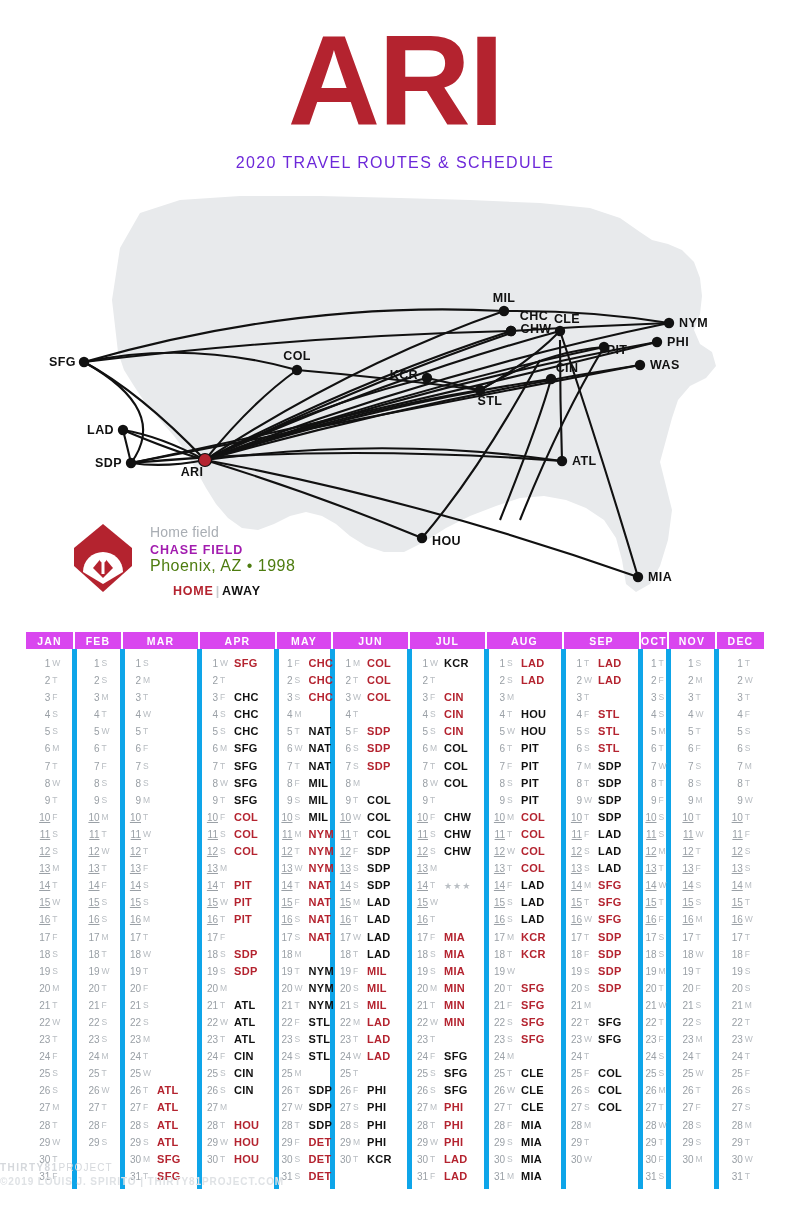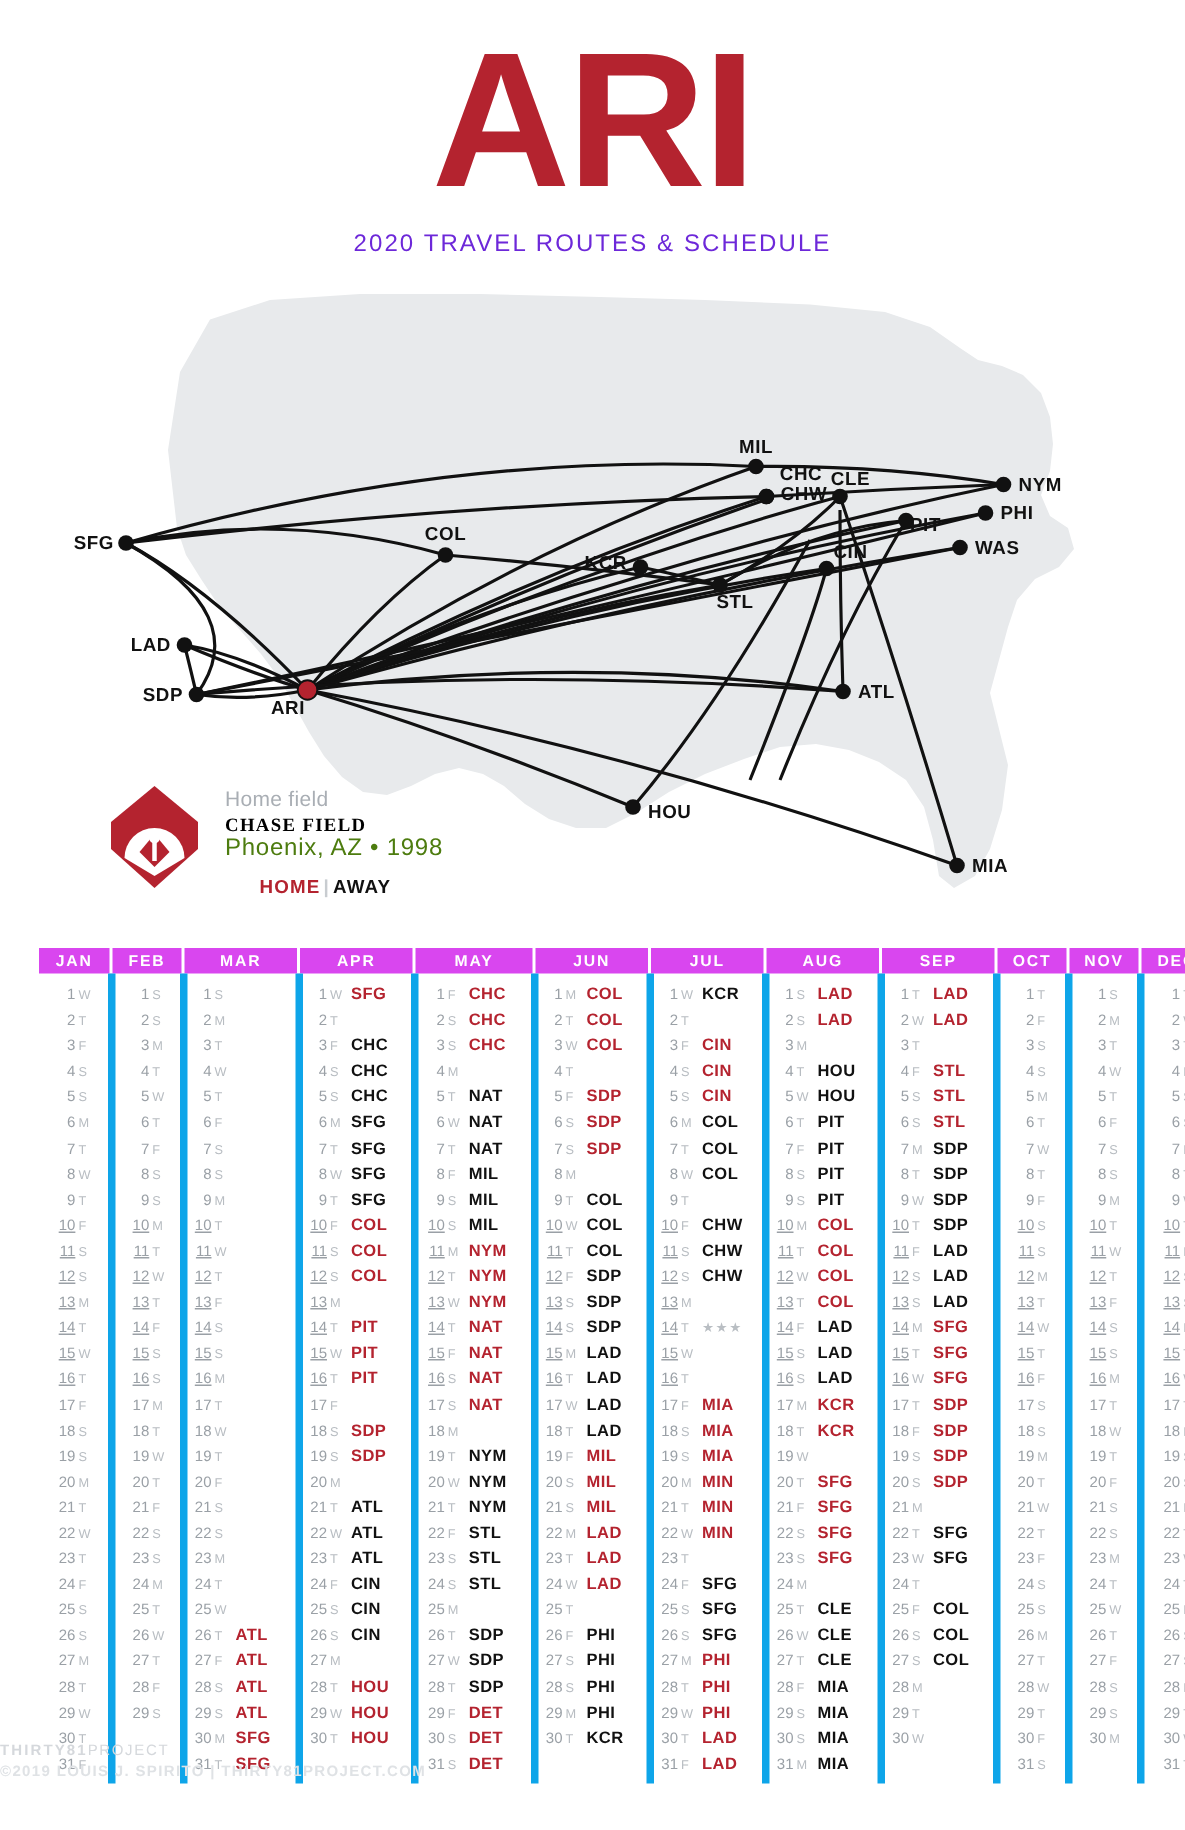--- a/index.html
+++ b/index.html
@@ -19,21 +19,21 @@
     margin-top:14px; font-size:16px; letter-spacing:1.4px; color:#6d28d9; font-weight:400;
   }
   
   #map-wrap { position:absolute; top:185px; left:0; width:790px; height:425px; }
   #map-svg { display:block; }
   
   #homefield { position:absolute; left:72px; top:518px; width:260px; height:95px; }
   #hf-badge { position:absolute; left:0; top:4px; width:62px; height:72px; }
   #hf-text { position:absolute; left:78px; top:6px; }
   .hf-label { font-size:14px; color:#a9aeb4; letter-spacing:.2px; margin-bottom:3px; }
-  .hf-name { font-size:12.5px; font-weight:bold; color:#000000; letter-spacing:.9px; line-height:15px;font-family:Liberation Serif, serif; }
+  .hf-name { font-size:12.5px; font-weight:bold; color:#a21caf; letter-spacing:.9px; line-height:15px; }
   .hf-city { font-size:16px; font-weight:normal; color:#4d7c0f; letter-spacing:.5px; line-height:15px; }
   #hf-legend { margin-top:11px; font-size:12.5px; font-weight:bold; letter-spacing:.8px;padding-left:23px; }
   #hf-legend .home { color:#b4232f; }
   #hf-legend .sep  { color:#c8ccd0; padding:0 2px; }
   #hf-legend .away { color:#111; }
   
   #cal { position:absolute; left:26px; top:632px; width:738px; }
   table#cal-table { border-collapse:collapse; width:738px; table-layout:fixed; }
   table#cal-table th {
     background:#d946ef; color:#ffffff; font-size:10.5px; font-weight:bold;
@@ -194,26 +194,26 @@
 </div>
 
 <div id="cal">
   <table id="cal-table">
     <thead>
         <tr id="cal-head">
           <th style="width: 48px;">JAN</th>
           <th style="width: 48px; margin-left: 24px;">FEB</th>
           <th style="width: 77px;">MAR</th>
           <th style="width: 77px;">APR</th>
-          <th style="width: 80px;">MAY</th>
+          <th style="width: 56px;">MAY</th>
           <th style="width: 77px;">JUN</th>
           <th style="width: 77px;">JUL</th>
           <th style="width: 77px;">AUG</th>
           <th style="width: 77px;">SEP</th>
-          <th style="width: 48px; margin-left: 19px;">OCT</th>
+          <th style="width: 28px; margin-left: 19px;">OCT</th>
           <th style="width: 48px;">NOV</th>
           <th style="width: 48px;">DEC</th>
         </tr>
       </thead>
     <tbody>
         <tr id="cal-body">
           <td class="mon narrow">
             <div class="day-row"><span class="dnum">1</span><span class="dow">W</span><span class="opp home"></span></div>
             <div class="day-row"><span class="dnum">2</span><span class="dow">T</span><span class="opp home"></span></div>
             <div class="day-row"><span class="dnum">3</span><span class="dow">F</span><span class="opp home"></span></div>

